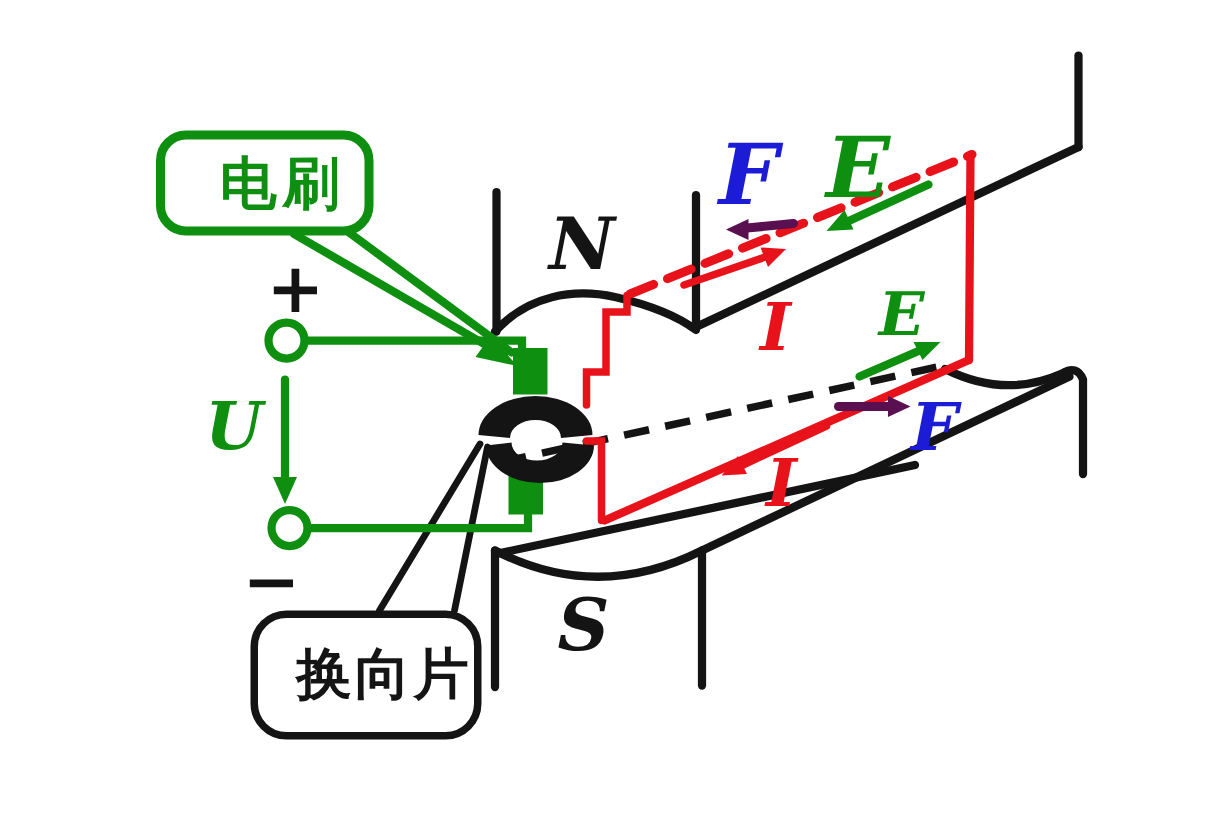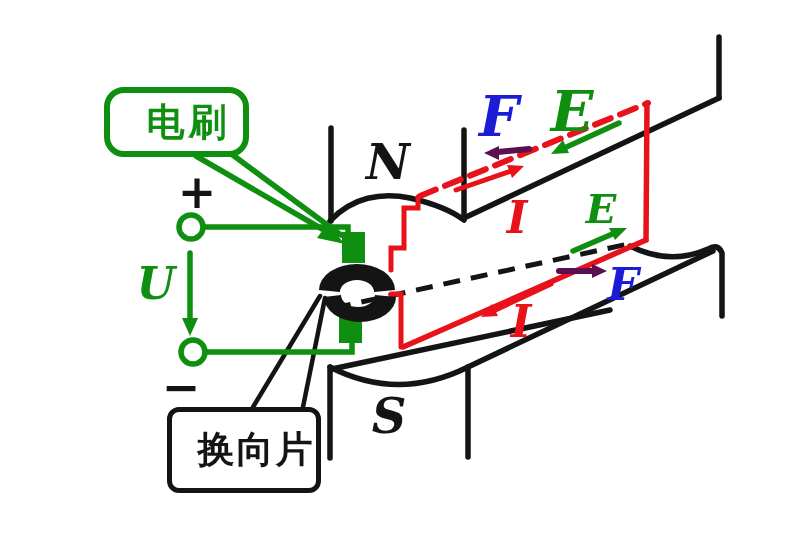--- a/index.html
+++ b/index.html
@@ -5,21 +5,21 @@
   html,body{margin:0;padding:0;background:#ffffff;}
   #stage{position:relative;width:812px;height:557px;background:#ffffff;overflow:hidden;
          font-family:"DejaVu Serif", serif;}
   #artwork{position:absolute;left:0;top:0;width:812px;height:557px;}
   .callout{position:absolute;display:flex;align-items:center;justify-content:center;
            background:#ffffff;box-sizing:border-box;
            font-family:"DejaVu Sans", sans-serif;font-weight:bold;padding-left:24px;}
   .callout.brush{left:104px;top:87px;width:145px;height:70px;border:6px solid #0f8f0f;
            border-radius:20px;color:#0f8f0f;font-size:38px;letter-spacing:4px;z-index:2;}
   .callout.commutator{left:167px;top:407px;width:154px;height:86px;border:5px solid #141414;
-           border-radius:12px;color:#141414;font-size:37px;letter-spacing:2px;z-index:2;}
+           border-radius:24px;color:#141414;font-size:37px;letter-spacing:2px;z-index:2;}
   svg text{font-family:"DejaVu Serif", serif;font-weight:bold;}
   .ital{font-style:italic;}
 </style>
 </head>
 <body>
 
 <div id="stage">
 
   <div class="callout brush">
     <span>电刷</span>

